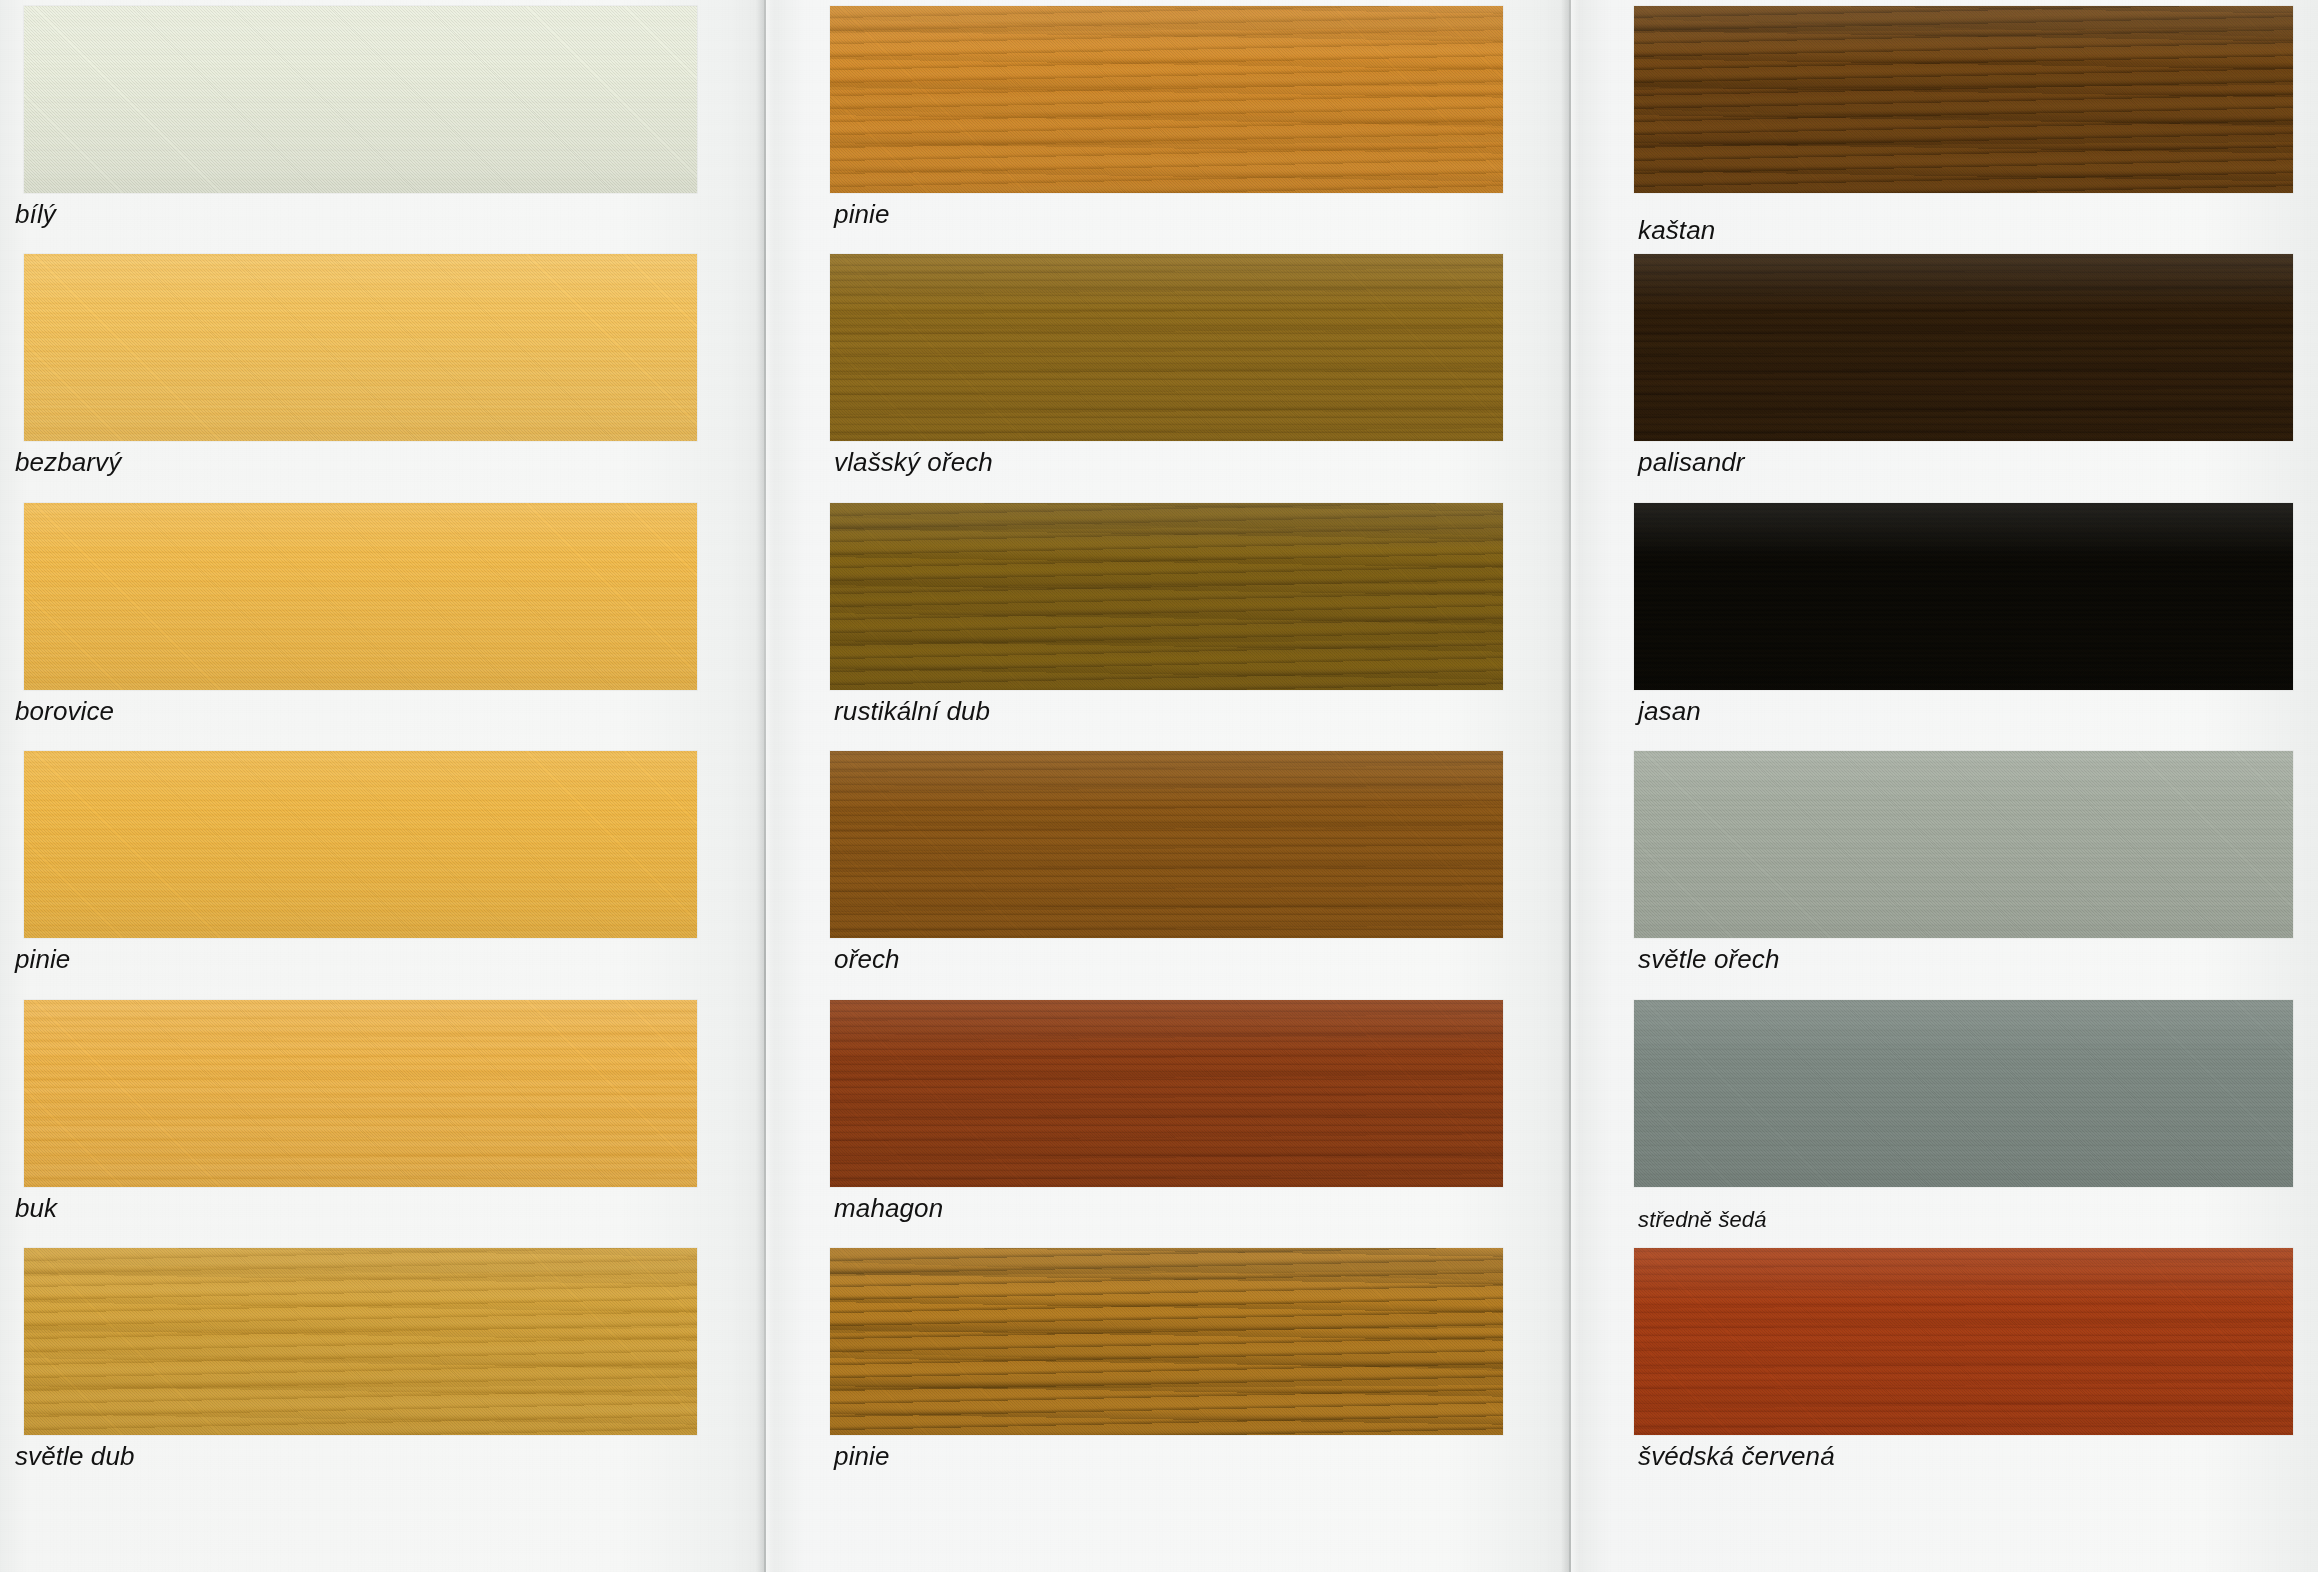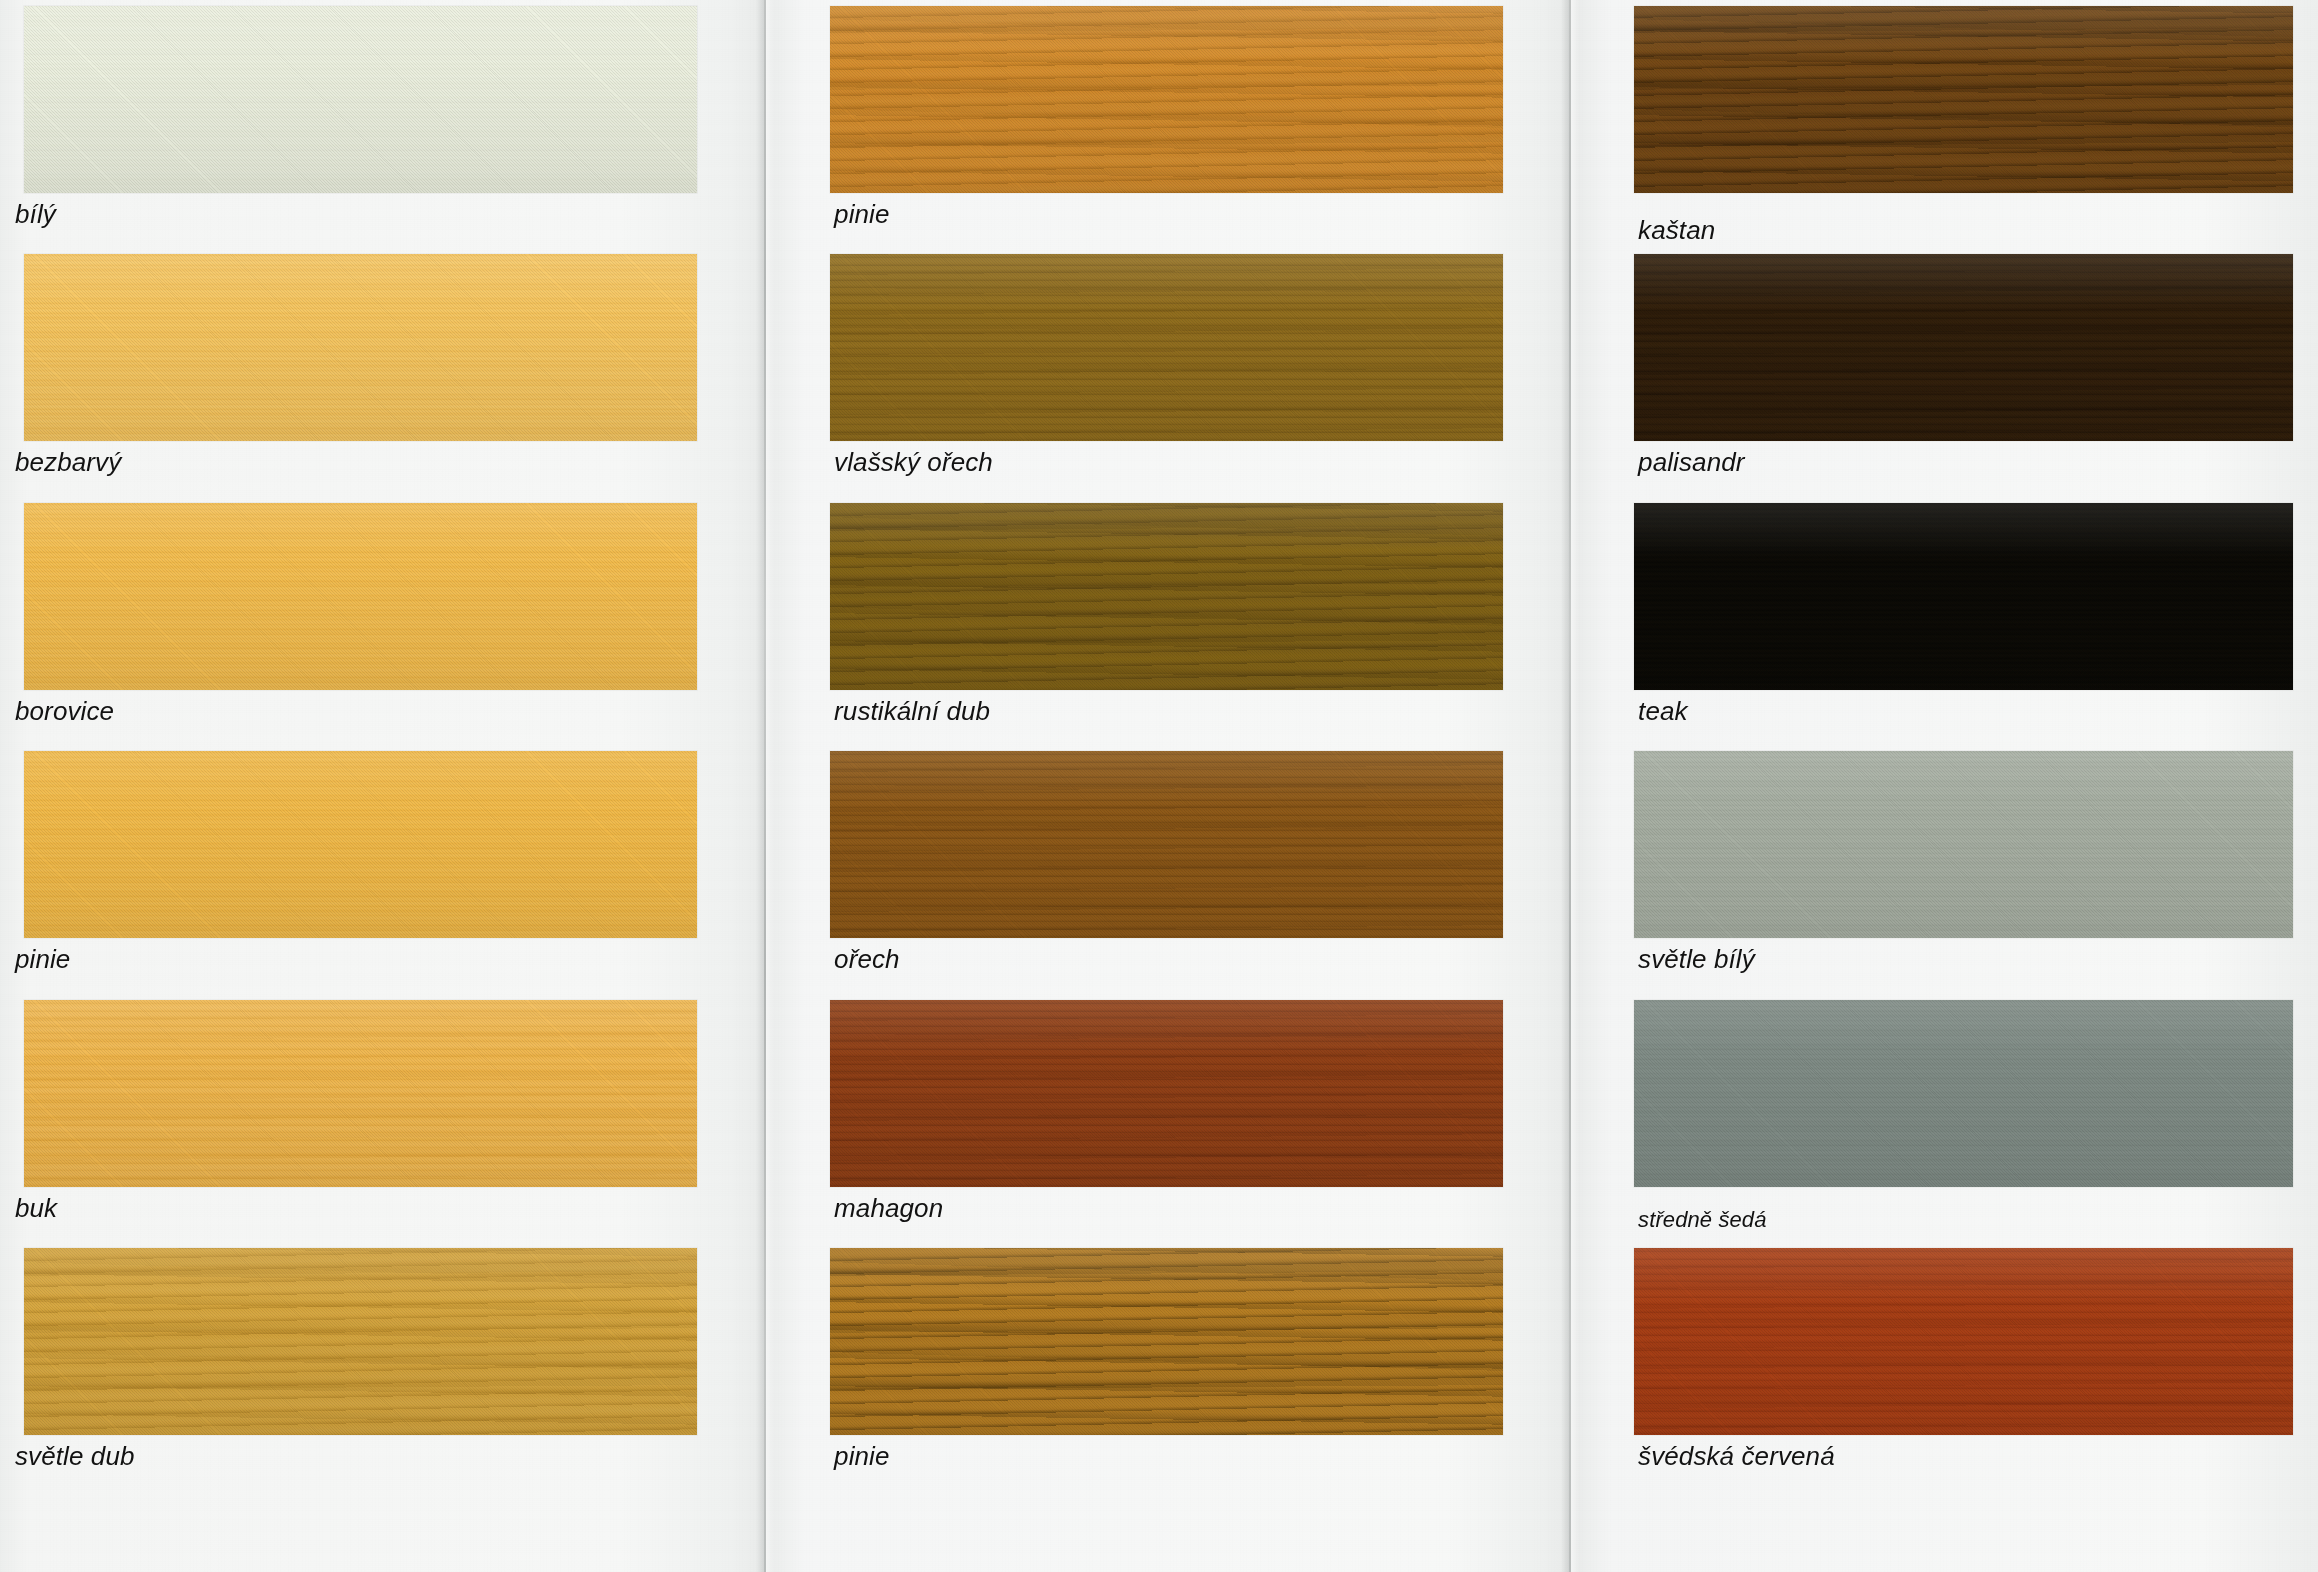--- a/index.html
+++ b/index.html
@@ -266,30 +266,30 @@
         </div>
         <div class="label" style="top: 196px; font-size: 26px;">palisandr</div>
       </div>
       <div class="cell" style="top: 503px;">
         <div class="swatch" style="height: 187px;">
           <div class="base" style="background: rgb(10, 9, 5);"></div>
           <div class="grain" style="background-image: repeating-linear-gradient(0deg, rgba(3, 3, 2, 0.18) 0px, rgba(3, 3, 2, 0) 1.4px, rgba(23, 19, 9, 0.2) 2.8px, rgba(23, 19, 9, 0) 4.8px), repeating-linear-gradient(0deg, rgba(3, 3, 2, 0.11) 0px, rgba(3, 3, 2, 0) 6.2px, rgba(23, 19, 9, 0.11) 9.6px, rgba(23, 19, 9, 0) 16px);"></div>
           <div class="halftone"></div>
           <div class="gloss"></div>
         </div>
-        <div class="label" style="top: 196px; font-size: 26px;">teak</div>
+        <div class="label" style="top: 196px; font-size: 26px;">jasan</div>
       </div>
       <div class="cell" style="top: 751px;">
         <div class="swatch" style="height: 187px;">
           <div class="base" style="background: rgb(165, 173, 161);"></div>
           <div class="grain" style="background-image: repeating-linear-gradient(0deg, rgba(145, 154, 140, 0.18) 0px, rgba(145, 154, 140, 0) 1.4px, rgba(182, 189, 177, 0.2) 2.8px, rgba(182, 189, 177, 0) 4.8px), repeating-linear-gradient(0deg, rgba(145, 154, 140, 0.11) 0px, rgba(145, 154, 140, 0) 6.2px, rgba(182, 189, 177, 0.11) 9.6px, rgba(182, 189, 177, 0) 16px);"></div>
           <div class="halftone"></div>
           <div class="gloss"></div>
         </div>
-        <div class="label" style="top: 196px; font-size: 26px;">světle bílý</div>
+        <div class="label" style="top: 196px; font-size: 26px;">světle ořech</div>
       </div>
       <div class="cell" style="top: 1000px;">
         <div class="swatch" style="height: 187px;">
           <div class="base" style="background: rgb(126, 138, 132);"></div>
           <div class="grain" style="background-image: repeating-linear-gradient(0deg, rgba(107, 119, 113, 0.18) 0px, rgba(107, 119, 113, 0) 1.4px, rgba(141, 154, 147, 0.2) 2.8px, rgba(141, 154, 147, 0) 4.8px), repeating-linear-gradient(0deg, rgba(107, 119, 113, 0.11) 0px, rgba(107, 119, 113, 0) 6.2px, rgba(141, 154, 147, 0.11) 9.6px, rgba(141, 154, 147, 0) 16px);"></div>
           <div class="halftone"></div>
           <div class="gloss"></div>
         </div>
         <div class="label" style="top: 207px; font-size: 22px;">středně šedá</div>
       </div>

